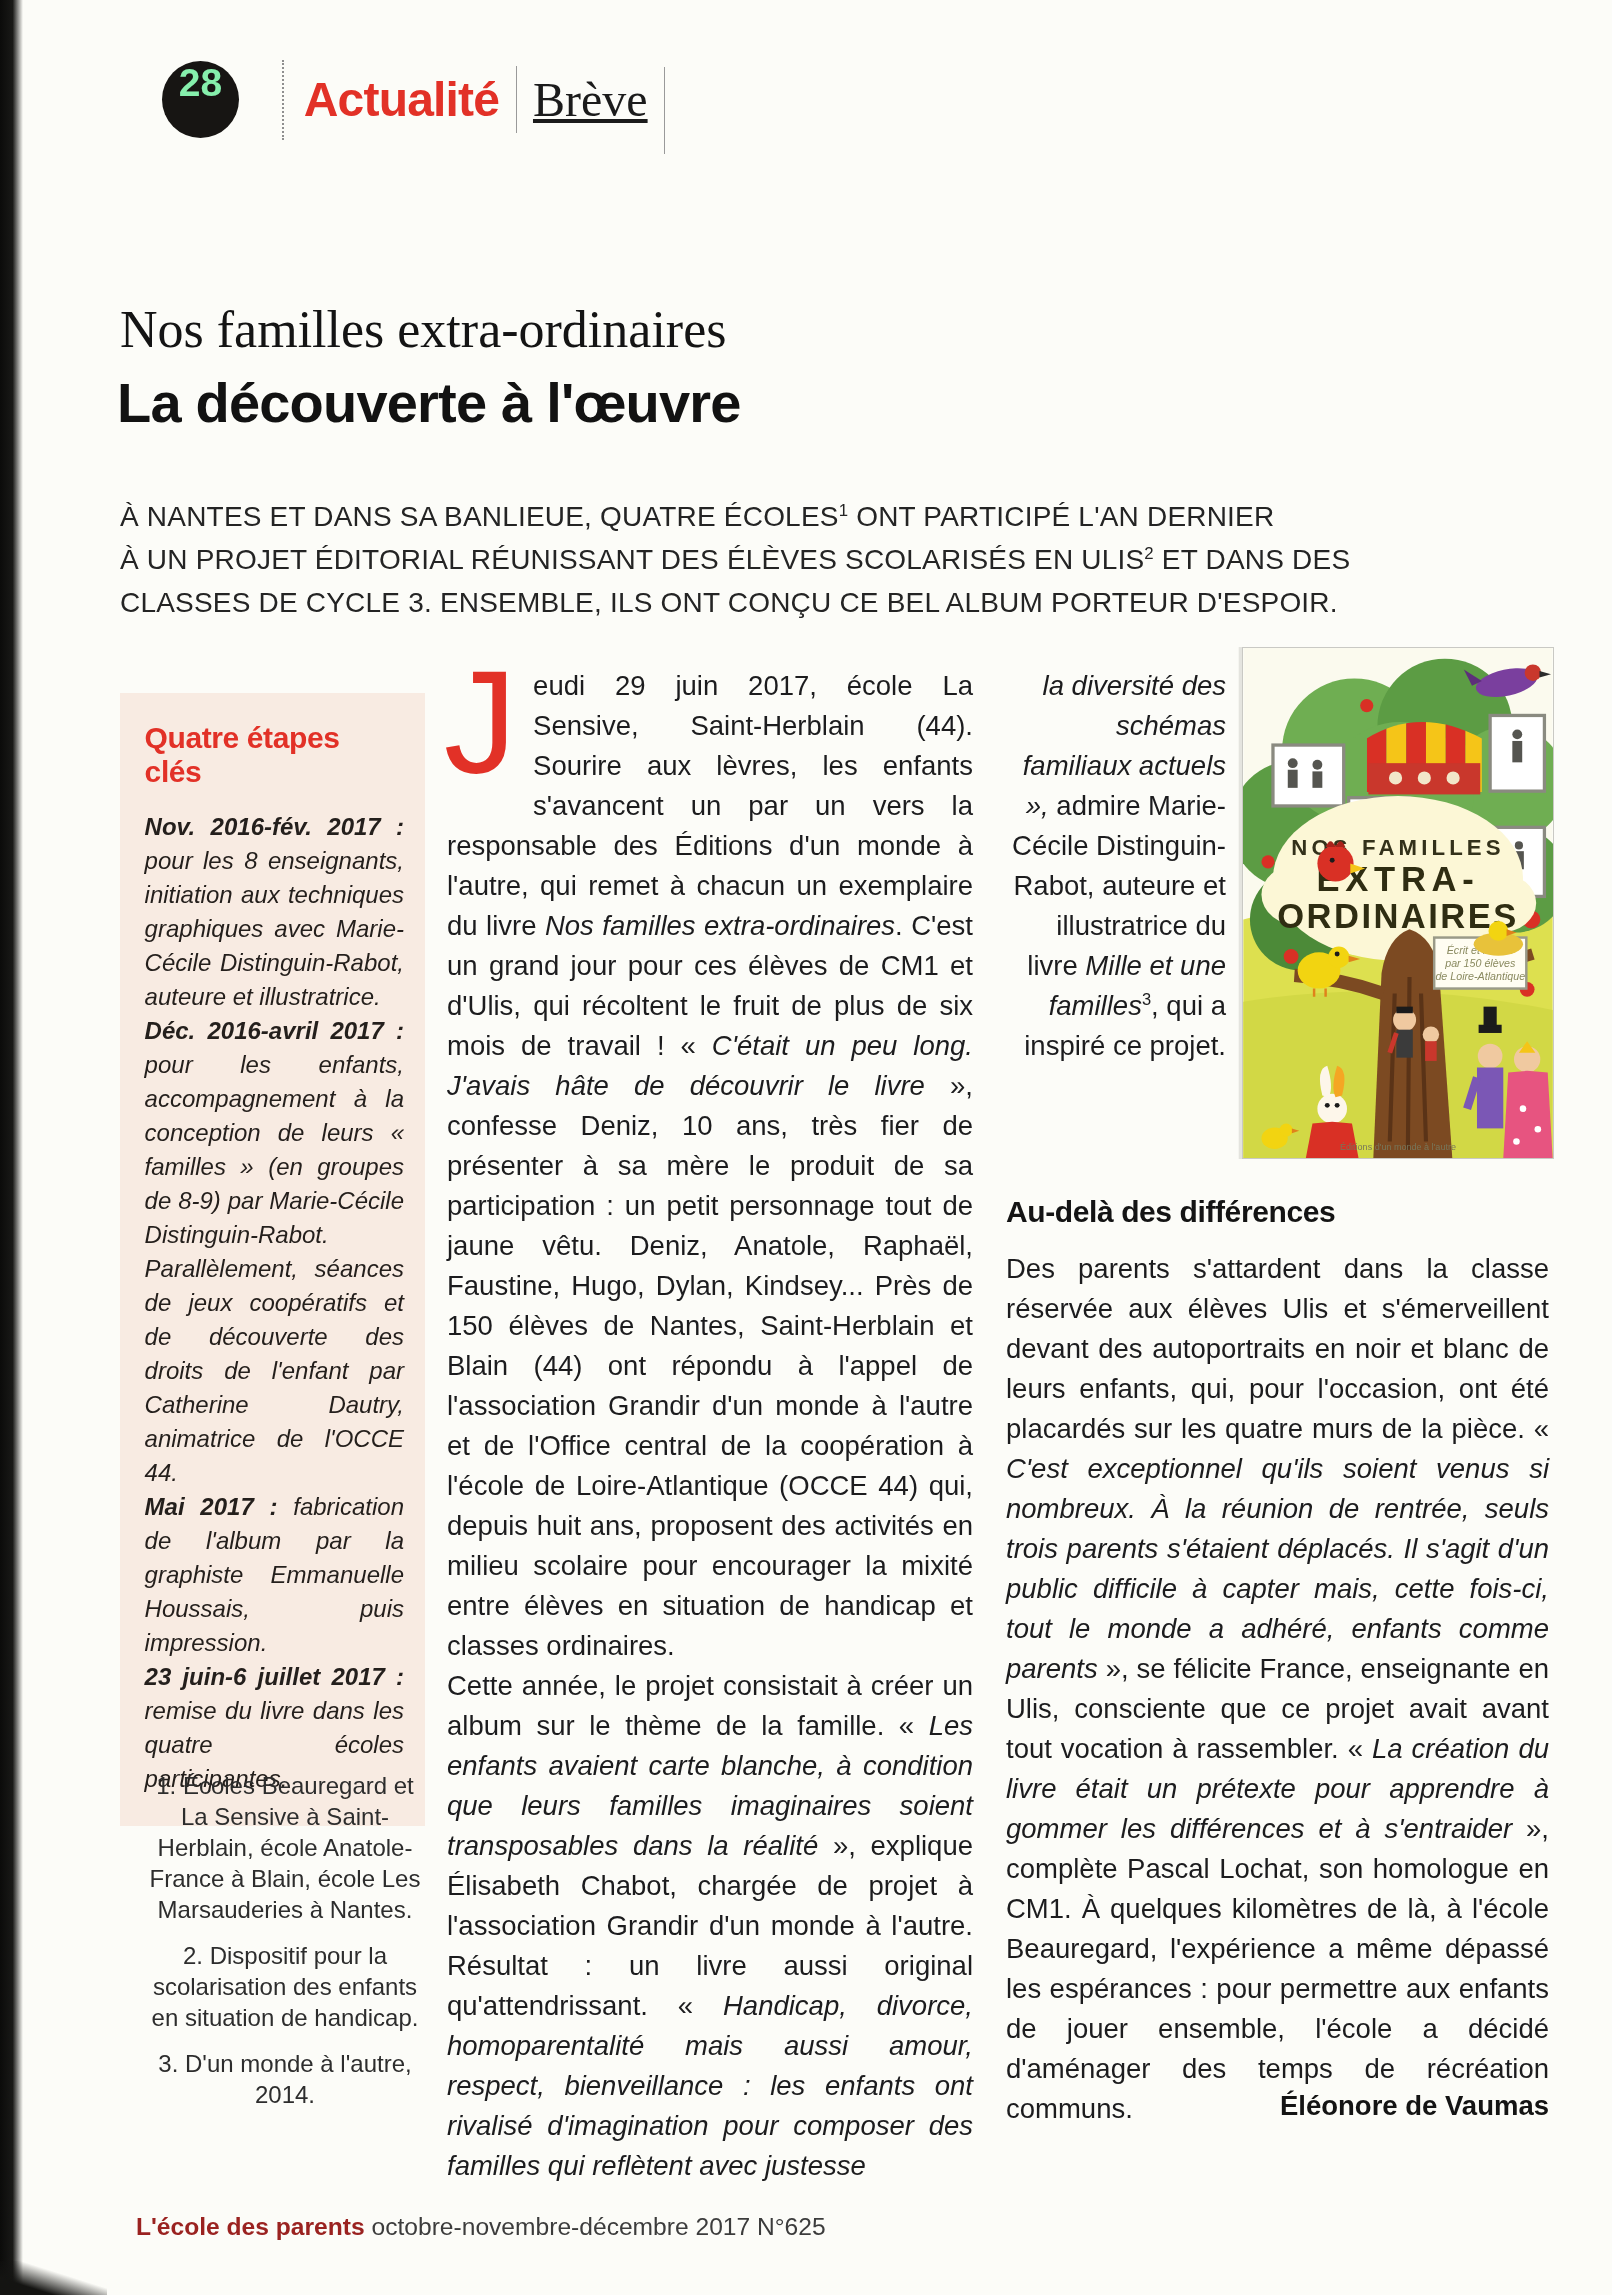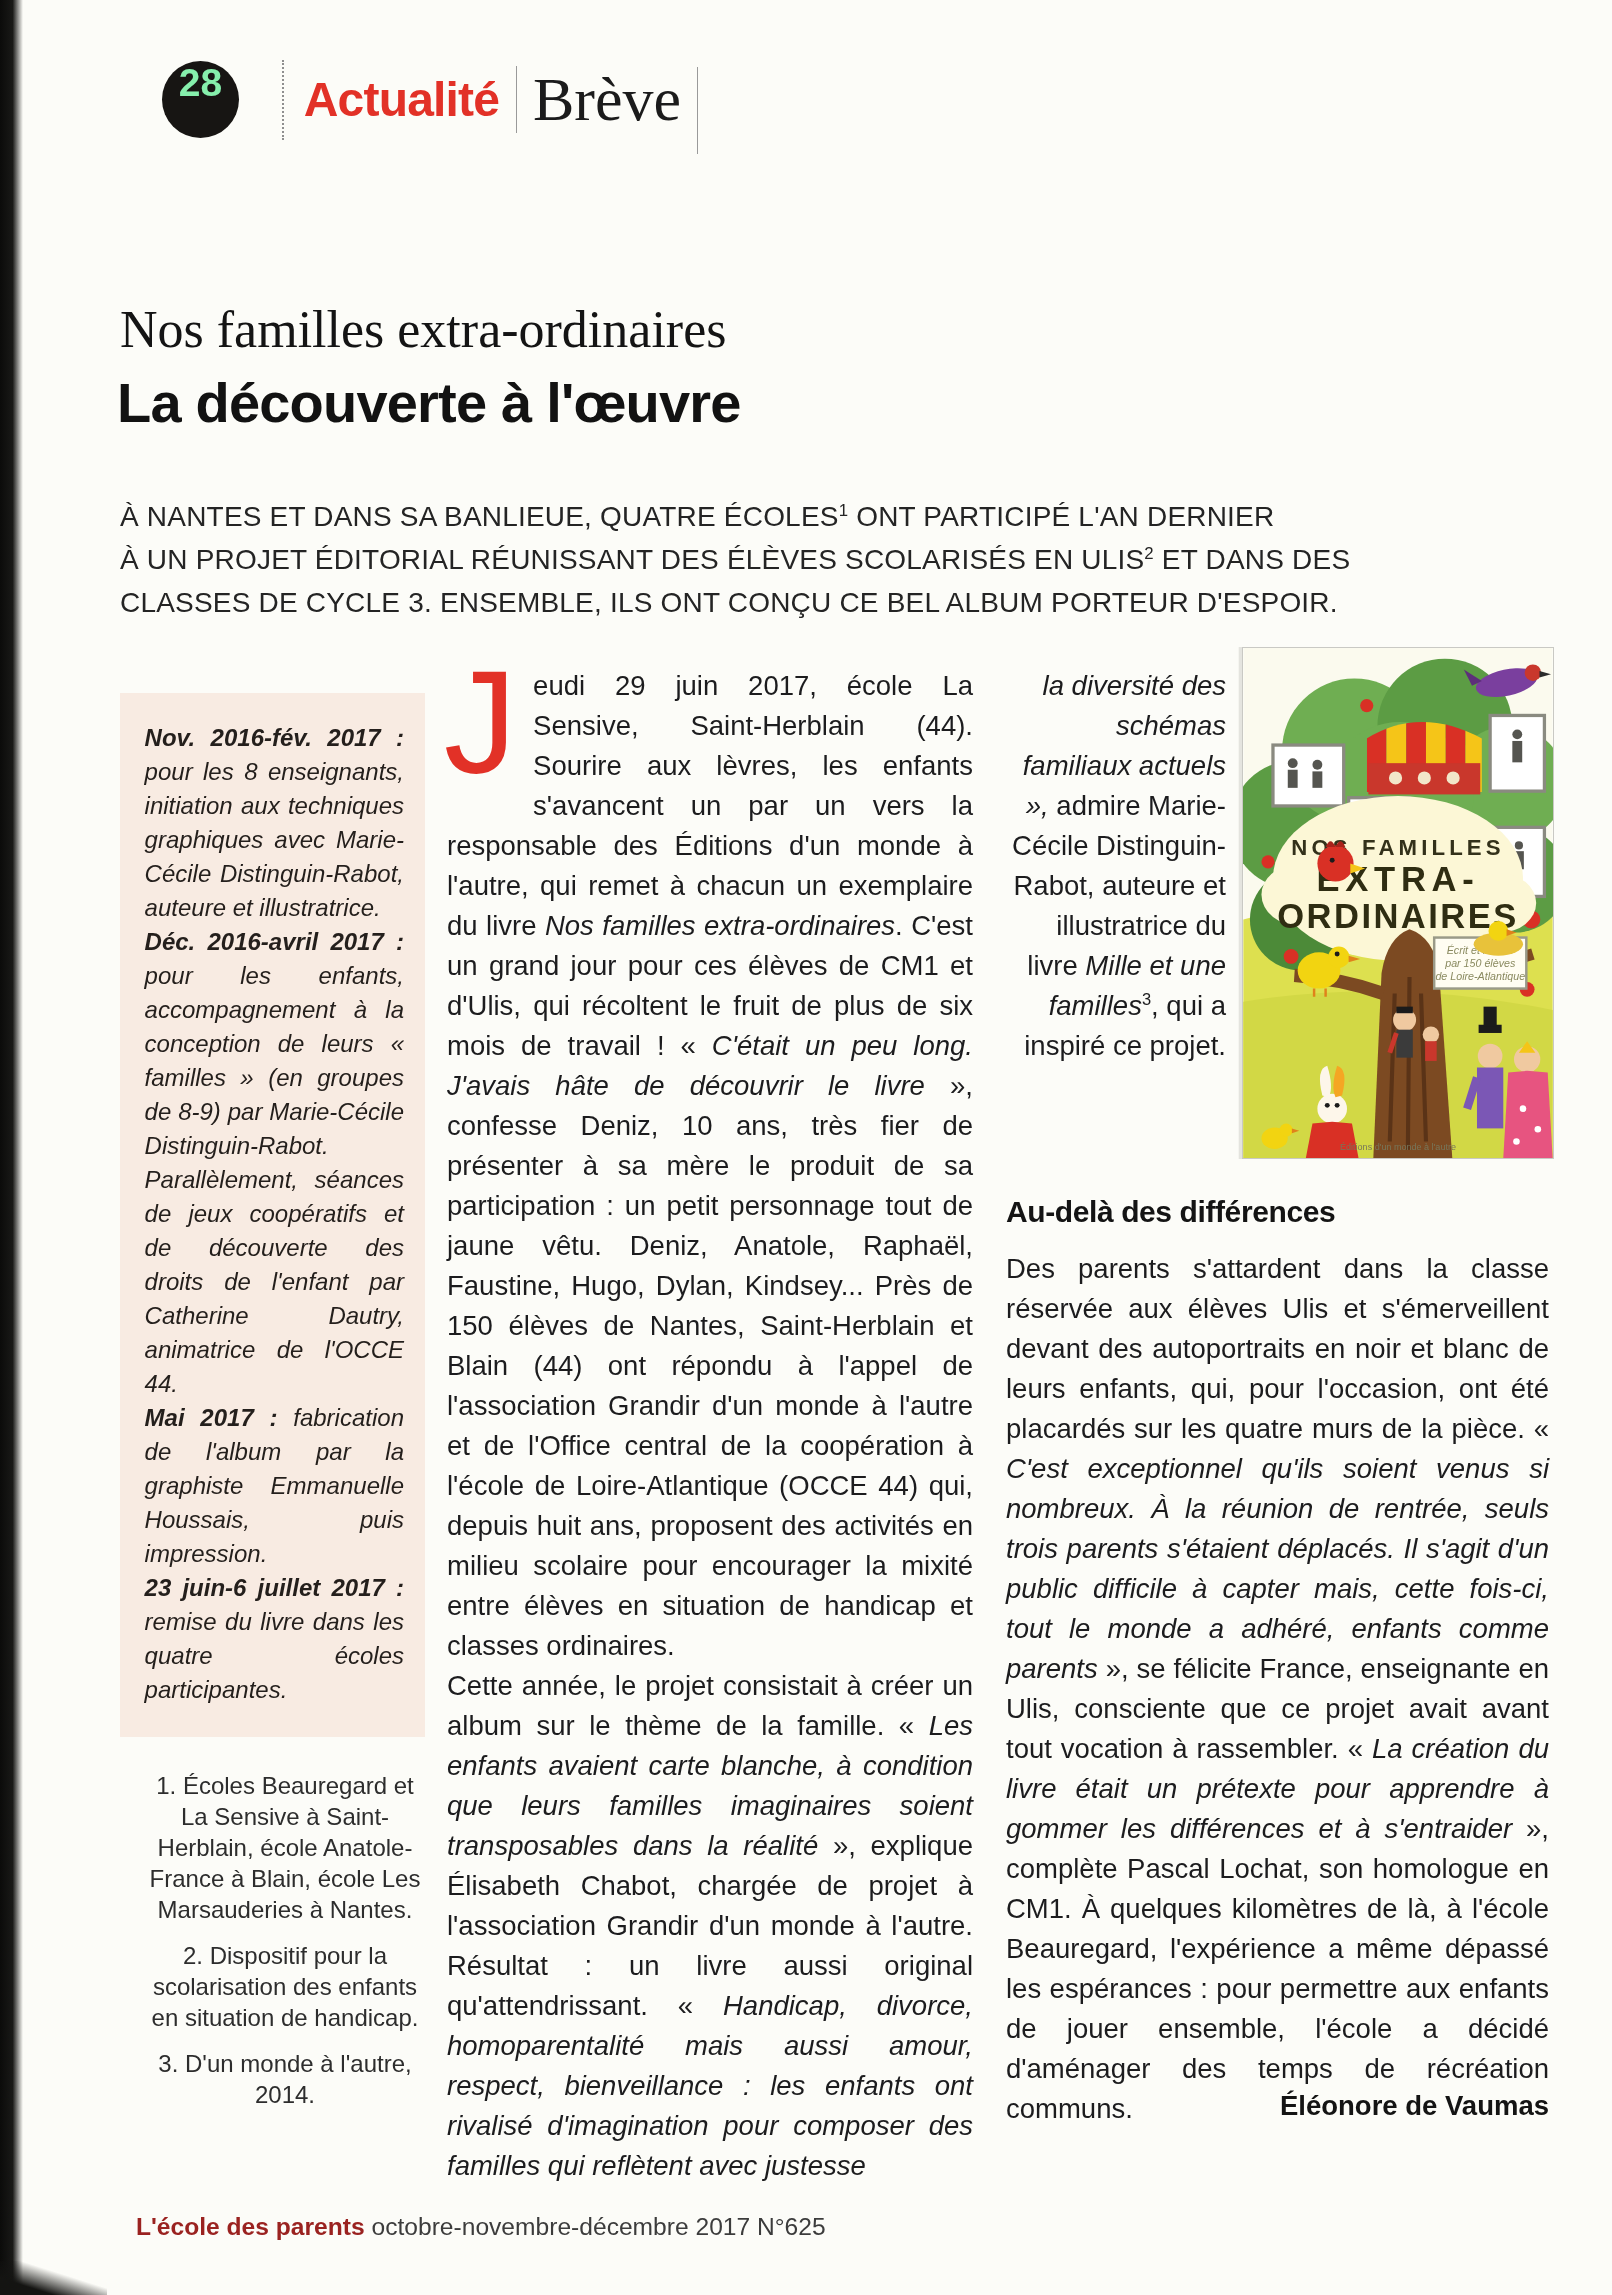--- a/index.html
+++ b/index.html
@@ -13,21 +13,21 @@
                background:linear-gradient(to top right,#141412 25%,rgba(20,20,18,0) 60%);}
 
   
   .header{position:absolute;left:162px;top:57px;display:flex;align-items:center;height:85px;}
   .page-badge{width:77px;height:77px;border-radius:50%;background:#171513;color:#86efac;
               display:flex;align-items:flex-start;justify-content:center;font-size:39px;font-weight:bold;}
   .dot-sep{height:80px;border-left:2.5px dotted #8f8f8f;margin-left:43px;}
   .section-label{color:#e23127;font-size:48px;font-weight:bold;margin-left:19.7px;letter-spacing:-0.8px;text-align:center;}
   .thin-sep{height:67px;border-left:1.6px solid #9a9a9a;margin-left:16.4px;}
   .thin-sep.tall{height:87px;margin-top:21px;}
-  .subsection-label{font-family:"Liberation Serif",serif;font-size:62px;margin-left:16.4px;color:#1b1b1b;}
+  .subsection-label{font-family:"Liberation Serif",serif;font-size:48px;margin-left:16.4px;color:#1b1b1b;text-decoration:underline;}
 
   
   .kicker{position:absolute;left:120px;top:300px;font-family:"Liberation Serif",serif;
           font-size:52px;color:#141414;}
   .title{position:absolute;left:117px;top:370px;font-size:56px;font-weight:bold;
          letter-spacing:-0.8px;color:#121212;}
   .standfirst{position:absolute;left:120px;top:495px;width:1385px;font-size:28px;
               line-height:43px;color:#242424;letter-spacing:0.2px;}
 
   
@@ -86,20 +86,21 @@
     <div class="thin-sep"></div>
     <div class="subsection-label">Brève</div>
     <div class="thin-sep tall"></div>
   </div>
 
   <div class="kicker">Nos familles extra-ordinaires</div>
   <div class="title">La découverte à l'œuvre</div>
   <div class="standfirst"><span>À NANTES ET DANS SA BANLIEUE, QUATRE ÉCOLES</span><sup>1</sup><span> ONT PARTICIPÉ L'AN DERNIER</span><br><span>À UN PROJET ÉDITORIAL RÉUNISSANT DES ÉLÈVES SCOLARISÉS EN ULIS</span><sup>2</sup><span> ET DANS DES</span><br><span>CLASSES DE CYCLE 3. ENSEMBLE, ILS ONT CONÇU CE BEL ALBUM PORTEUR D'ESPOIR.</span></div>
 
   <div class="sidebar">
+    <h3>Quatre étapes clés</h3>
     <p class="sb-item"><span class="sb-lead">Nov. 2016-fév. 2017 :</span><span> pour les 8 enseignants, initiation aux techniques graphiques avec Marie-Cécile Distinguin-Rabot, auteure et illustratrice.</span></p>
     <p class="sb-item"><span class="sb-lead">Déc. 2016-avril 2017 :</span><span> pour les enfants, accompagnement à la conception de leurs « familles » (en groupes de 8-9) par Marie-Cécile Distinguin-Rabot. Parallèlement, séances de jeux coopératifs et de découverte des droits de l'enfant par Catherine Dautry, animatrice de l'OCCE 44.</span></p>
     <p class="sb-item"><span class="sb-lead">Mai 2017 :</span><span> fabrication de l'album par la graphiste Emmanuelle Houssais, puis impression.</span></p>
     <p class="sb-item"><span class="sb-lead">23 juin-6 juillet 2017 :</span><span> remise du livre dans les quatre écoles participantes.</span></p>
   </div>
 
   <div class="col-mid">
     <p><span class="dropcap">J</span><span><span>eudi 29 juin 2017, école La Sensive, Saint-Herblain (44). Sourire aux lèvres, les enfants s'avancent un par un vers la responsable des Éditions d'un monde à l'autre, qui remet à chacun un exemplaire du livre </span><span class="i">Nos familles extra-ordinaires</span><span>. C'est un grand jour pour ces élèves de CM1 et d'Ulis, qui récoltent le fruit de plus de six mois de travail ! « </span><span class="i">C'était un peu long. J'avais hâte de découvrir le livre</span><span> », confesse Deniz, 10 ans, très fier de présenter à sa mère le produit de sa participation : un petit personnage tout de jaune vêtu. Deniz, Anatole, Raphaël, Faustine, Hugo, Dylan, Kindsey... Près de 150 élèves de Nantes, Saint-Herblain et Blain (44) ont répondu à l'appel de l'association Grandir d'un monde à l'autre et de l'Office central de la coopération à l'école de Loire-Atlantique (OCCE 44) qui, depuis huit ans, proposent des activités en milieu scolaire pour encourager la mixité entre élèves en situation de handicap et classes ordinaires.</span></span></p>
     <p><span>Cette année, le projet consistait à créer un album sur le thème de la famille. « </span><span class="i">Les enfants avaient carte blanche, à condition que leurs familles imaginaires soient transposables dans la réalité</span><span> », explique Élisabeth Chabot, chargée de projet à l'association Grandir d'un monde à l'autre. Résultat : un livre aussi original qu'attendrissant. « </span><span class="i">Handicap, divorce, homoparentalité mais aussi amour, respect, bienveillance : les enfants ont rivalisé d'imagination pour composer des familles qui reflètent avec justesse</span></p>
   </div>

